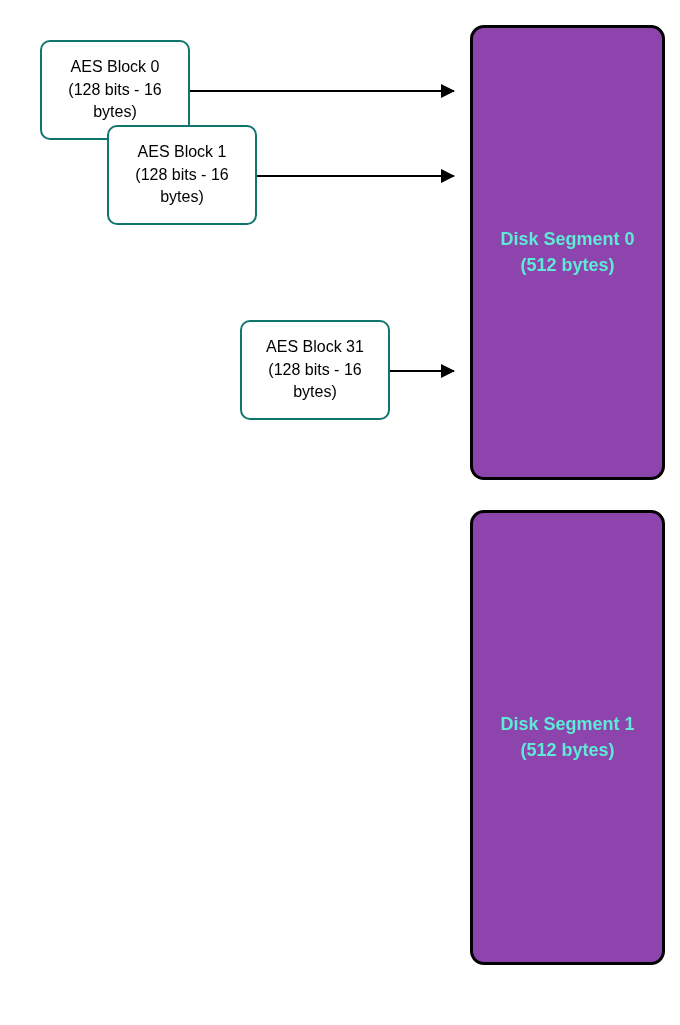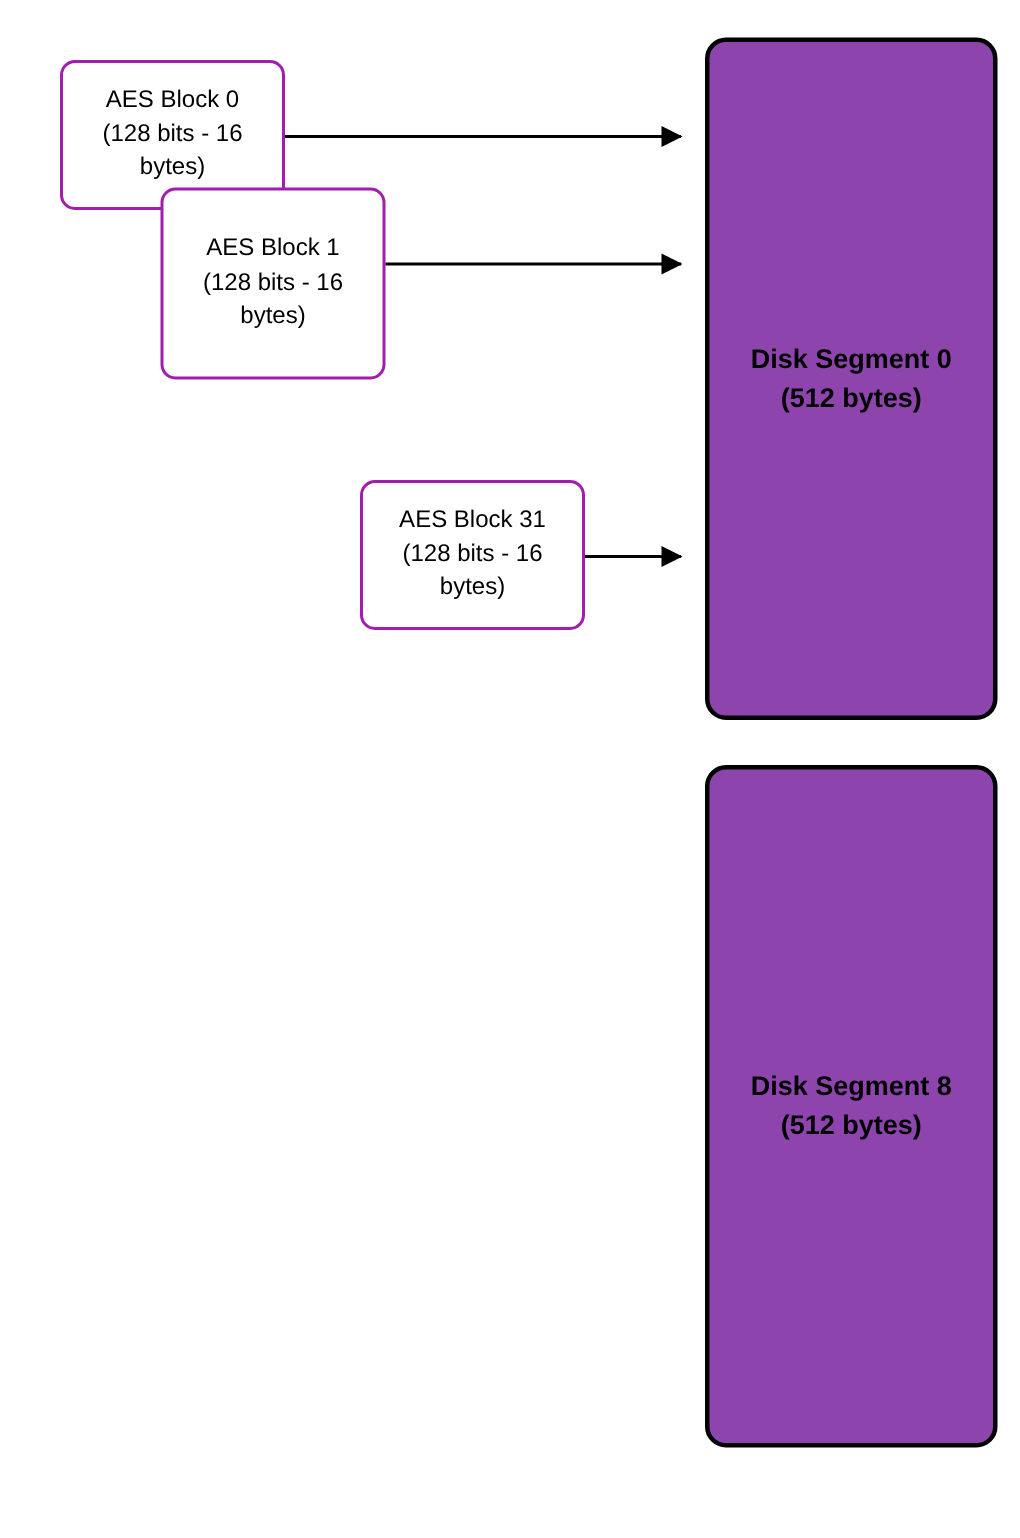--- a/index.html
+++ b/index.html
@@ -10,40 +10,40 @@
     body {
       width: 680px;
       height: 1025px;
       background: #ffffff;
       font-family: Arial, Helvetica, sans-serif;
       position: relative;
     }
     .aes-block {
       position: absolute;
       background: #ffffff;
-      border: 2px solid #a21caf;
+      border: 2px solid #0f766e;
       border-radius: 10px;
       display: flex;
       align-items: center;
       justify-content: center;
       text-align: center;
       font-size: 16px;
       line-height: 1.4;
       padding: 8px;
     }
     .disk-segment {
       position: absolute;
       background: #8e44ad;
       border: 3px solid #000000;
       border-radius: 14px;
       display: flex;
       align-items: center;
       justify-content: center;
       text-align: center;
-      color: #000000;
+      color: #5eead4;
       font-weight: bold;
       font-size: 18px;
       line-height: 1.4;
       padding: 10px;
     }
     .arrow {
       position: absolute;
       height: 2px;
       background: #000000;
     }
@@ -62,21 +62,21 @@
 </head>
 <body>
 
 <div class="aes-block" style="left:40px; top:40px; width:150px; height:100px;">
   <div>
     <span>AES Block 0</span><br>
     <span>(128 bits - 16 bytes)</span>
   </div>
 </div>
 
-<div class="aes-block" style="left:107px; top:125px; width:150px; height:128px;text-align:center;">
+<div class="aes-block" style="left:107px; top:125px; width:150px; height:100px;text-align:center;">
   <div>
     <span>AES Block 1</span><br>
     <span>(128 bits - 16 bytes)</span>
   </div>
 </div>
 
 <div class="aes-block" style="left:240px; top:320px; width:150px; height:100px;justify-content:center;">
   <div>
     <span>AES Block 31</span><br>
     <span>(128 bits - 16 bytes)</span>
@@ -85,21 +85,21 @@
 
 <div class="disk-segment" style="left:470px; top:25px; width:195px; height:455px;">
   <div>
     <span>Disk Segment 0</span><br>
     <span>(512 bytes)</span>
   </div>
 </div>
 
 <div class="disk-segment" style="left:470px; top:510px; width:195px; height:455px;">
   <div>
-    <span>Disk Segment 8</span><br>
+    <span>Disk Segment 1</span><br>
     <span>(512 bytes)</span>
   </div>
 </div>
 
 <div class="arrow" style="left:190px; top:90px; width:264px;"></div>
 
 <div class="arrow" style="left:257px; top:175px; width:197px;"></div>
 
 <div class="arrow" style="left:390px; top:370px; width:64px;"></div>
 

